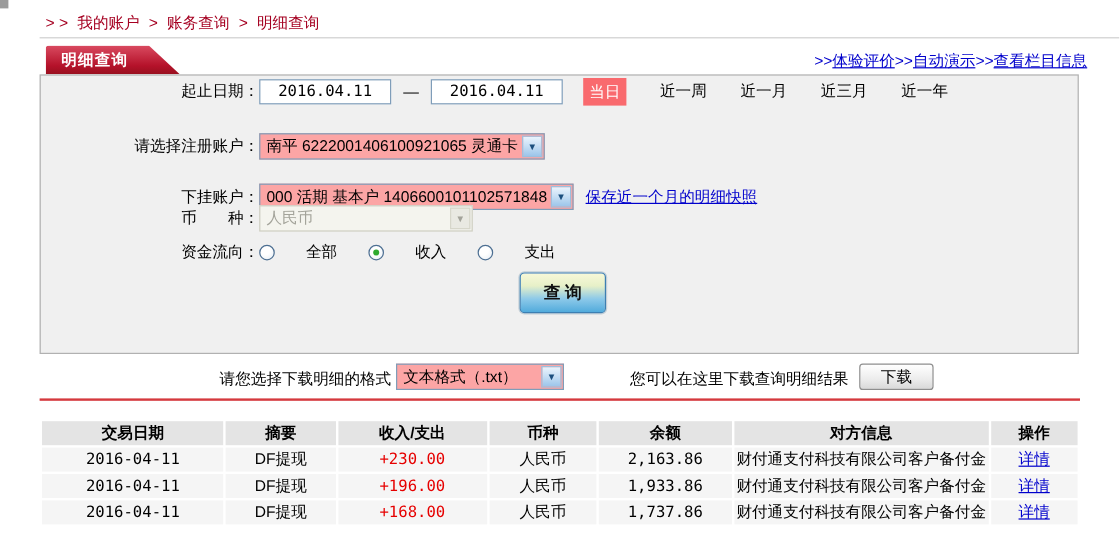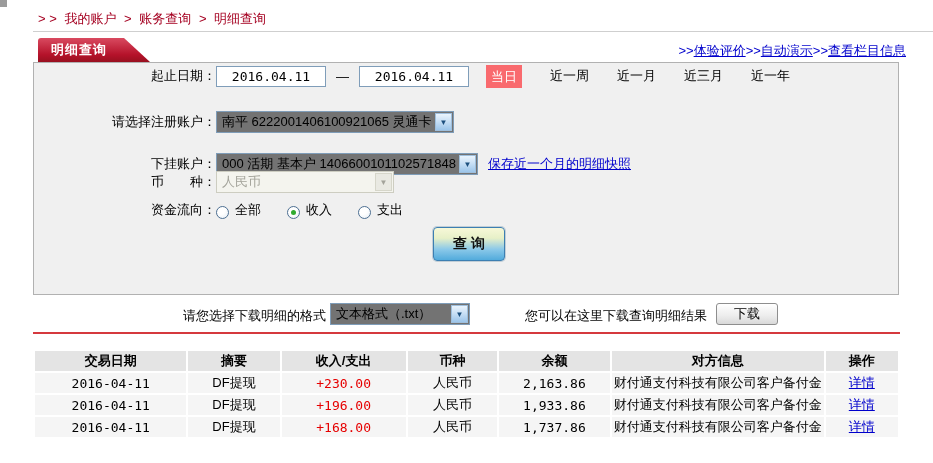--- a/index.html
+++ b/index.html
@@ -43,36 +43,36 @@
 
   .date-input {
     width:110px; height:21px; border:1px solid #7f9db9; background:#fff;
     text-align:center; font-family:"DejaVu Sans Mono",monospace; font-size:13px; outline:none;
   }
   .dash { margin:0 10px; }
   .badge { margin-left:17px; background:#f96a6e; color:#fff; padding:3px 5px 2px; cursor:pointer; }
   .quick { margin-left:28px; cursor:pointer; }
 
   
-  .xsel { position:relative; height:22px; background:#737373; border:1px solid #7f9db9;
+  .xsel { position:relative; height:22px; background:#fca5a5; border:1px solid #7f9db9;
           display:flex; align-items:center; padding:0 22px 0 5px; cursor:pointer; white-space:nowrap; overflow:hidden; }
   .xsel .arrow {
     position:absolute; right:1px; top:1px; bottom:1px; width:17px;
     background:linear-gradient(180deg,#eaf4fd 0%,#c9e0f5 45%,#9cc5ea 100%);
     border:1px solid #9ebfdd; display:flex; align-items:center; justify-content:center;
     color:#1c4f7e; font-size:8px;
   }
   .w-reg { width:238px; } .w-sub { width:262px; } .w-cur { width:178px; } .w-fmt { width:140px; }
   .xsel.disabled { background:#f4f4ee; border-color:#cdcdc1; color:#a3a39a; cursor:default; }
   .xsel.disabled .arrow { background:#e9e9e2; border-color:#d6d6ca; color:#a3a39a; }
 
   .snap-link { margin-left:10px; color:#0000cc; text-decoration:underline; cursor:pointer; }
 
   
-  .ropt { display:flex; align-items:flex-end; margin-right:26px; cursor:pointer; }
+  .ropt { display:flex; align-items:center; margin-right:26px; cursor:pointer;gap:20px; }
   .radio { width:13px; height:13px; border-radius:50%; border:1px solid #4d6f92;
            background:radial-gradient(circle at 35% 30%,#ffffff 40%,#e4ecf4); margin-right:6px; position:relative; flex:none; }
   .radio.checked::after { content:""; position:absolute; left:3px; top:3px; width:5px; height:5px;
            border-radius:50%; background:#2faa2f; }
 
   
   .qbtn {
     position:absolute; top:164px; left:calc(50% - 33px); width:72px; height:34px;
     border:1px solid #3d7fb2; border-radius:4px;
     background:linear-gradient(180deg,#f7f8d8 0%,#e7f0c8 32%,#8cc9e9 66%,#52abdc 100%);

